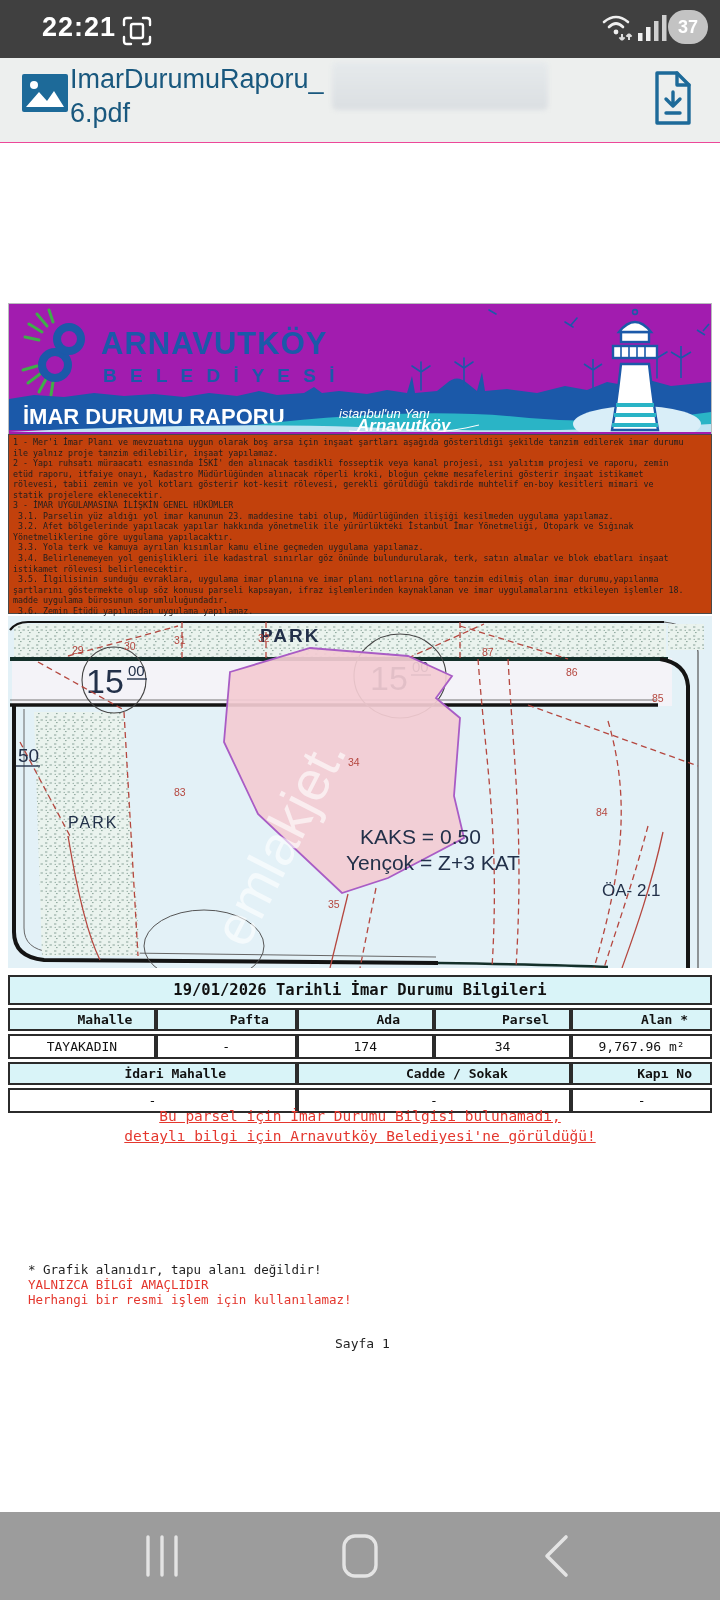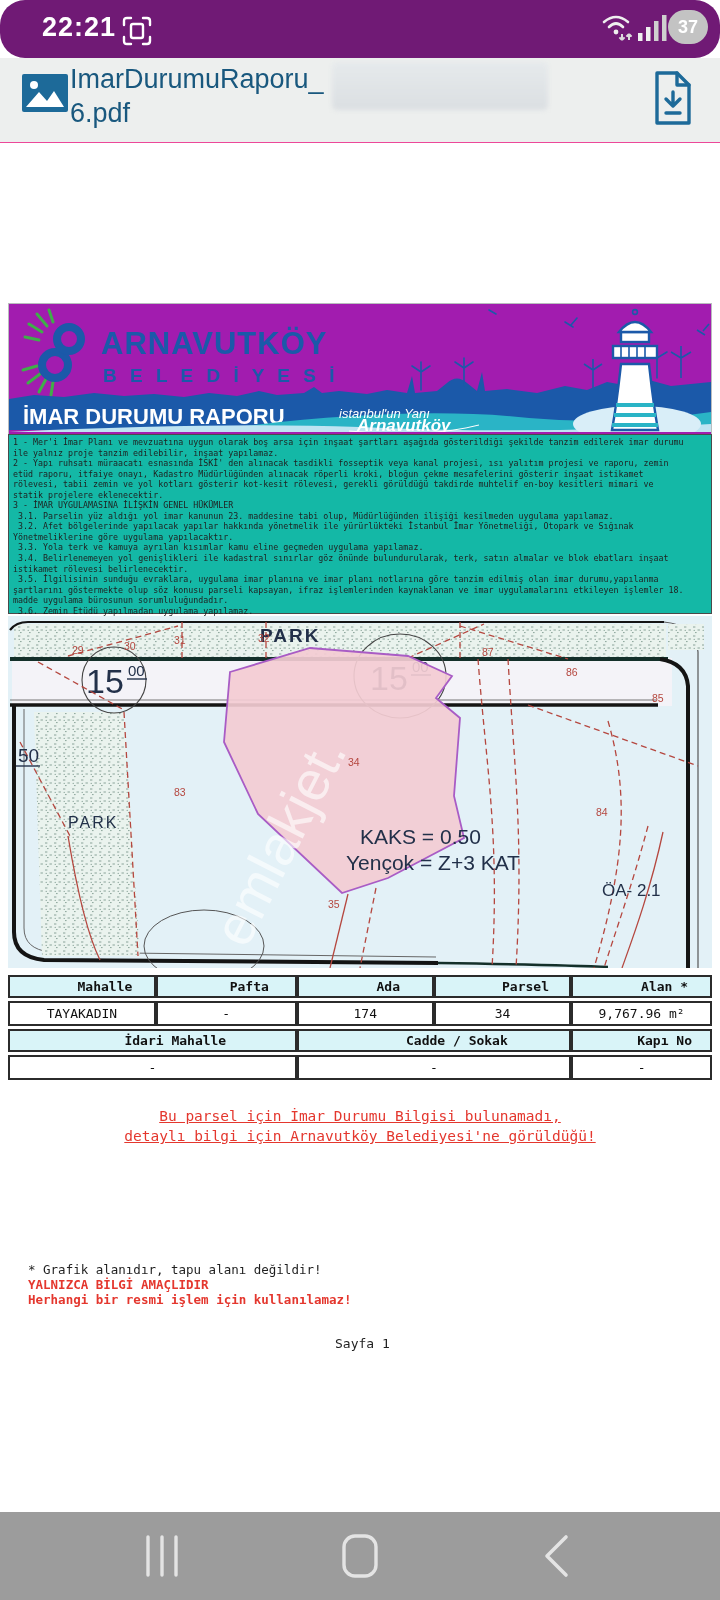--- a/index.html
+++ b/index.html
@@ -1,40 +1,40 @@
 <!DOCTYPE html>
 <html><head>
 <meta charset="utf-8">
 <style>
   html,body{margin:0;padding:0;}
   body{width:720px;height:1600px;position:relative;background:#ffffff;overflow:hidden;
        font-family:"Liberation Sans",sans-serif;}
   .abs{position:absolute;}
 
   
-  #status-bar{left:0;top:0;width:720px;height:58px;background:#701a75;color:#fff;border-radius:25px;}
+  #status-bar{left:0;top:0;width:720px;height:58px;background:#404040;color:#fff;}
   #status-time{left:42px;top:12px;font-size:27px;font-weight:bold;letter-spacing:1px;}
   #screenshot-ic{left:122px;top:16px;}
   #status-right{right:12px;top:10px;display:flex;align-items:center;}
   #battery-badge{width:40px;height:34px;border-radius:17px;background:#c3c3c3;color:#fff;
      font-size:18px;font-weight:bold;display:flex;align-items:center;justify-content:center;}
 
   
   #title-bar{left:0;top:58px;width:720px;height:84px;background:#edefee;border-bottom:1px solid #ec4899;}
   #file-ic{left:22px;top:16px;}
   #file-title{left:70px;top:4px;width:560px;font-size:27px;line-height:34px;color:#19587e;}
   #blur-box{left:332px;top:4px;width:216px;height:48px;border-radius:5px;
      background:linear-gradient(#e6eaec,#dbdfe2);filter:blur(2px);}
   #download-btn{right:24px;top:12px;}
 
   
   #banner{left:8px;top:303px;width:704px;height:136px;border:1px solid #b9bcbe;box-sizing:border-box;background:#a21caf;}
 
   
-  #notes{left:8px;top:434px;width:704px;height:180px;border:1px solid #4a4a4a;box-sizing:border-box;background:#14b8a6;}
+  #notes{left:8px;top:434px;width:704px;height:180px;border:1px solid #4a4a4a;box-sizing:border-box;background:#c2410c;}
   #notes-text{margin:2px 0 0 4px;font-family:"DejaVu Sans Mono",monospace;font-size:9.5px;
      line-height:10.55px;color:#1f1f1f;white-space:pre-wrap;transform:scaleX(0.875);transform-origin:0 0;width:114%;}
 
   
   #map{left:8px;top:616px;width:704px;height:352px;}
 
   
   #info-table{left:8px;top:972px;width:704px;border-collapse:separate;border-spacing:0 3px;
      font-family:"DejaVu Sans Mono",monospace;color:#111;table-layout:fixed;}
   #info-table td{border:2px solid #2b2b2b;text-align:center;padding:2px 2px;background:#fff;}
@@ -42,21 +42,21 @@
   #info-table td.ttl{background:#d9f4f8;font-weight:bold;font-size:15.5px;padding:4px 0;}
   #info-table td.val{font-size:13px;padding:3px 2px;margin-top:8px;}
 
   
   #warning{left:0;top:1106px;width:720px;text-align:center;color:#e4372e;
      font-family:"DejaVu Sans Mono",monospace;font-size:14.5px;font-weight:normal;line-height:20px;}
   #warning span{text-decoration:underline;}
 
   
   #footer{left:28px;top:1262px;font-family:"DejaVu Sans Mono",monospace;font-size:12.5px;line-height:15px;color:#1f1f1f;}
-  .red-note{color:#e4372e;font-weight:bold;}
+  .red-note{color:#e4372e;font-weight:normal;}
   #page-num{left:335px;top:1288px;font-family:"DejaVu Sans Mono",monospace;font-size:13px;color:#1f1f1f;margin-top:48px;}
 
   
   #nav-bar{left:0;top:1512px;width:720px;height:88px;background:#9c9c9c;}
   .nav-btn{position:absolute;top:0;width:120px;height:88px;display:flex;align-items:center;justify-content:center;}
 </style>
 </head>
 <body>
 
 <div id="status-bar" class="abs">
@@ -301,20 +301,23 @@
 
 <table id="info-table" class="abs">
   <colgroup>
       <col style="width:21%">
       <col style="width:20%">
       <col style="width:19.5%">
       <col style="width:19.5%">
       <col style="width:20%">
     </colgroup>
   <tbody>
+      <tr>
+        <td class="ttl" colspan="5">19/01/2026 Tarihli İmar Durumu Bilgileri</td>
+      </tr>
   <tr>
     <td class="hd">Mahalle</td>
     <td class="hd">Pafta</td>
     <td class="hd">Ada</td>
     <td class="hd">Parsel</td>
     <td class="hd">Alan *</td>
   </tr>
   <tr>
     <td class="val">TAYAKADIN</td>
     <td class="val">-</td>

